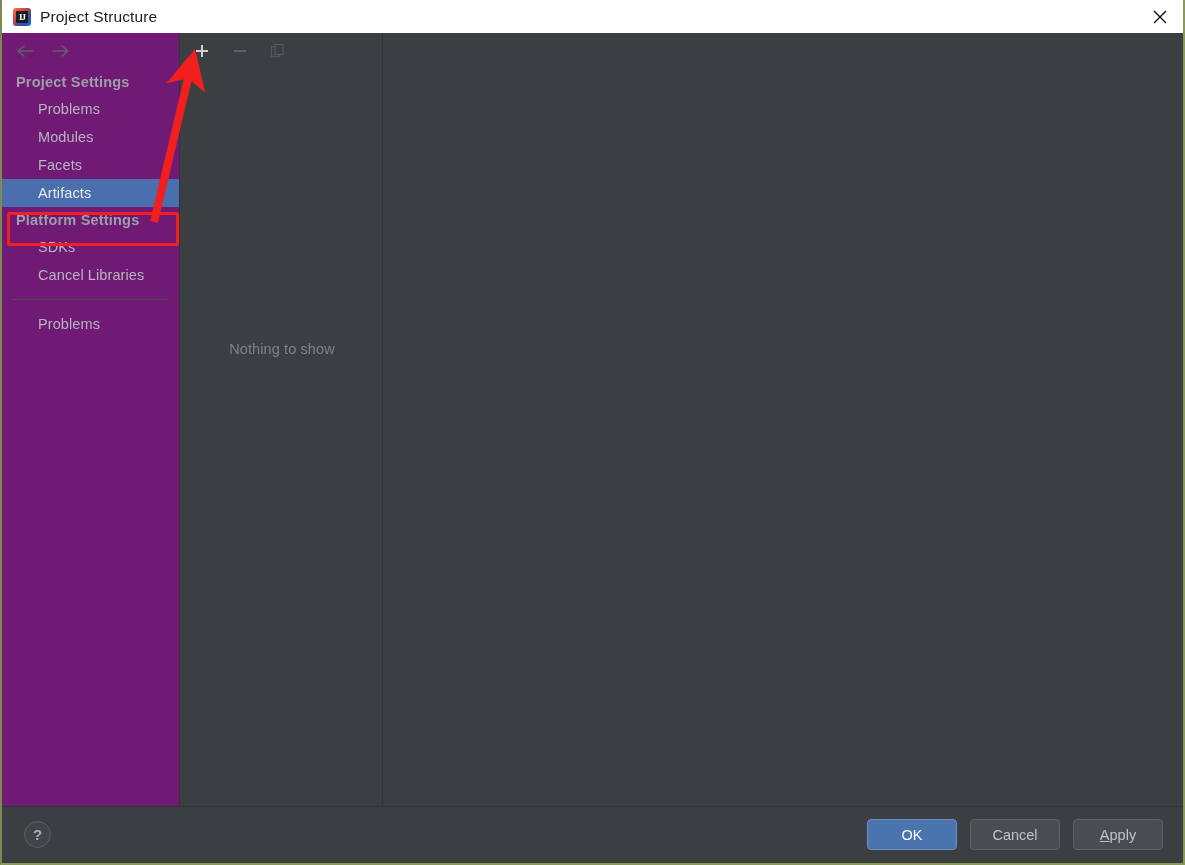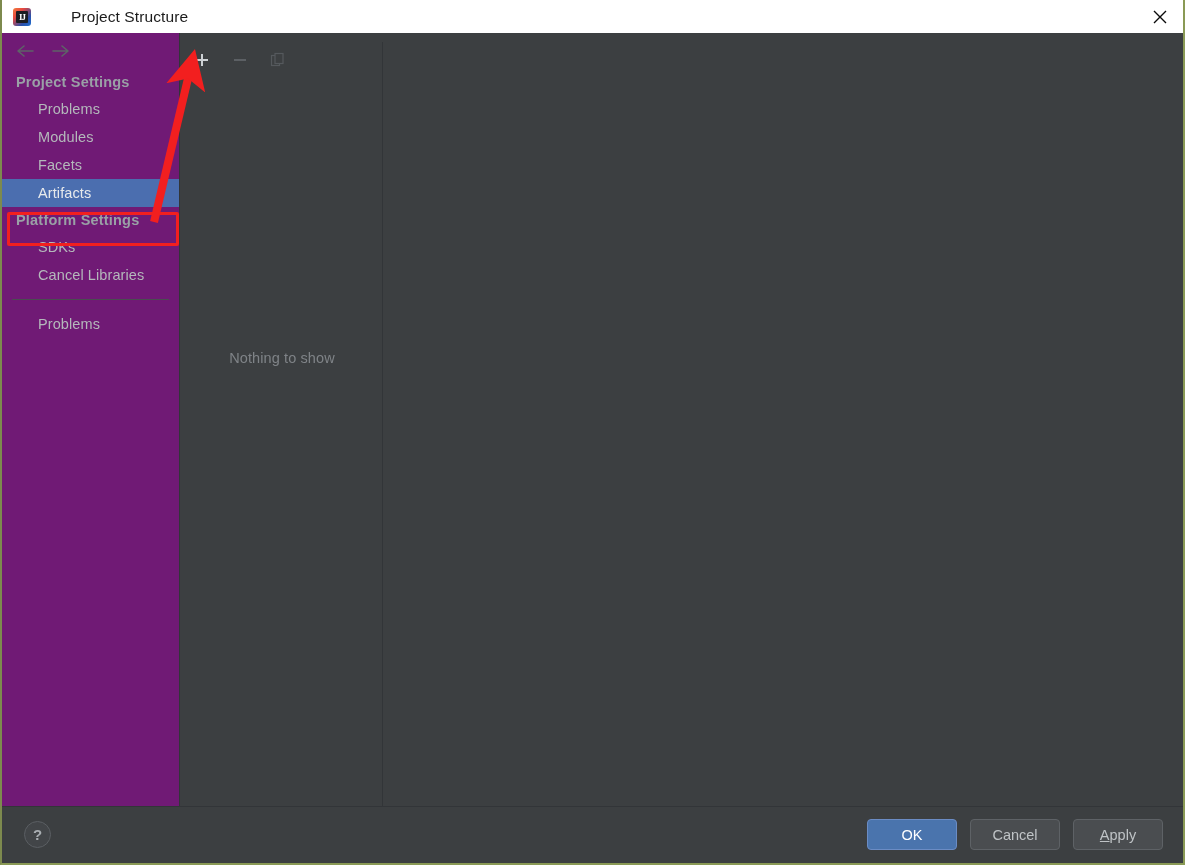--- a/index.html
+++ b/index.html
@@ -26,21 +26,20 @@
 
   
   #titlebar {
     position: absolute;
     top: 0; left: 0;
     width: 1181px;
     height: 33px;
     background: #ffffff;
     display: flex;
     align-items: center;
-    gap: 12px;
   }
   #app-icon {
     width: 18px; height: 18px;
     margin-left: 11px;
     border-radius: 3px;
     position: relative;
     overflow: hidden;
     background: linear-gradient(135deg, #f27d3f 0%, #e8483f 30%, #2b4fa8 70%, #1d6fd1 100%);
     flex: 0 0 auto;
   }
@@ -52,21 +51,21 @@
     border-radius: 1px;
     color: #ffffff;
     font-family: "Liberation Serif", serif;
     font-size: 9px;
     font-weight: bold;
     line-height: 12px;
     text-align: center;
     letter-spacing: -1px;
   }
   #title-text {
-    margin-left: 28px;
+    margin-left: 9px;
     font-size: 15.5px;
     color: #1b1b1b;
     font-family: "Liberation Sans", sans-serif;
     letter-spacing: 0.1px;
   }
   #close-button {
     position: absolute;
     right: 0; top: 0;
     width: 46px; height: 33px;
     display: flex; align-items: center; justify-content: center;
@@ -127,21 +126,21 @@
   }
   .sb-sep {
     height: 1px;
     background: #4a4d50;
     margin: 10px 10px 10px 10px;
   }
 
   
   #middle-col {
     position: absolute;
-    top: 9px; left: 179px;
+    top: 0; left: 179px;
     width: 202px;
     height: 773px;
     background: #3c3f41;
     border-right: 1px solid #323538;
   }
   #mid-toolbar {
     height: 36px;
     display: flex;
     align-items: center;
     padding-left: 10px;

